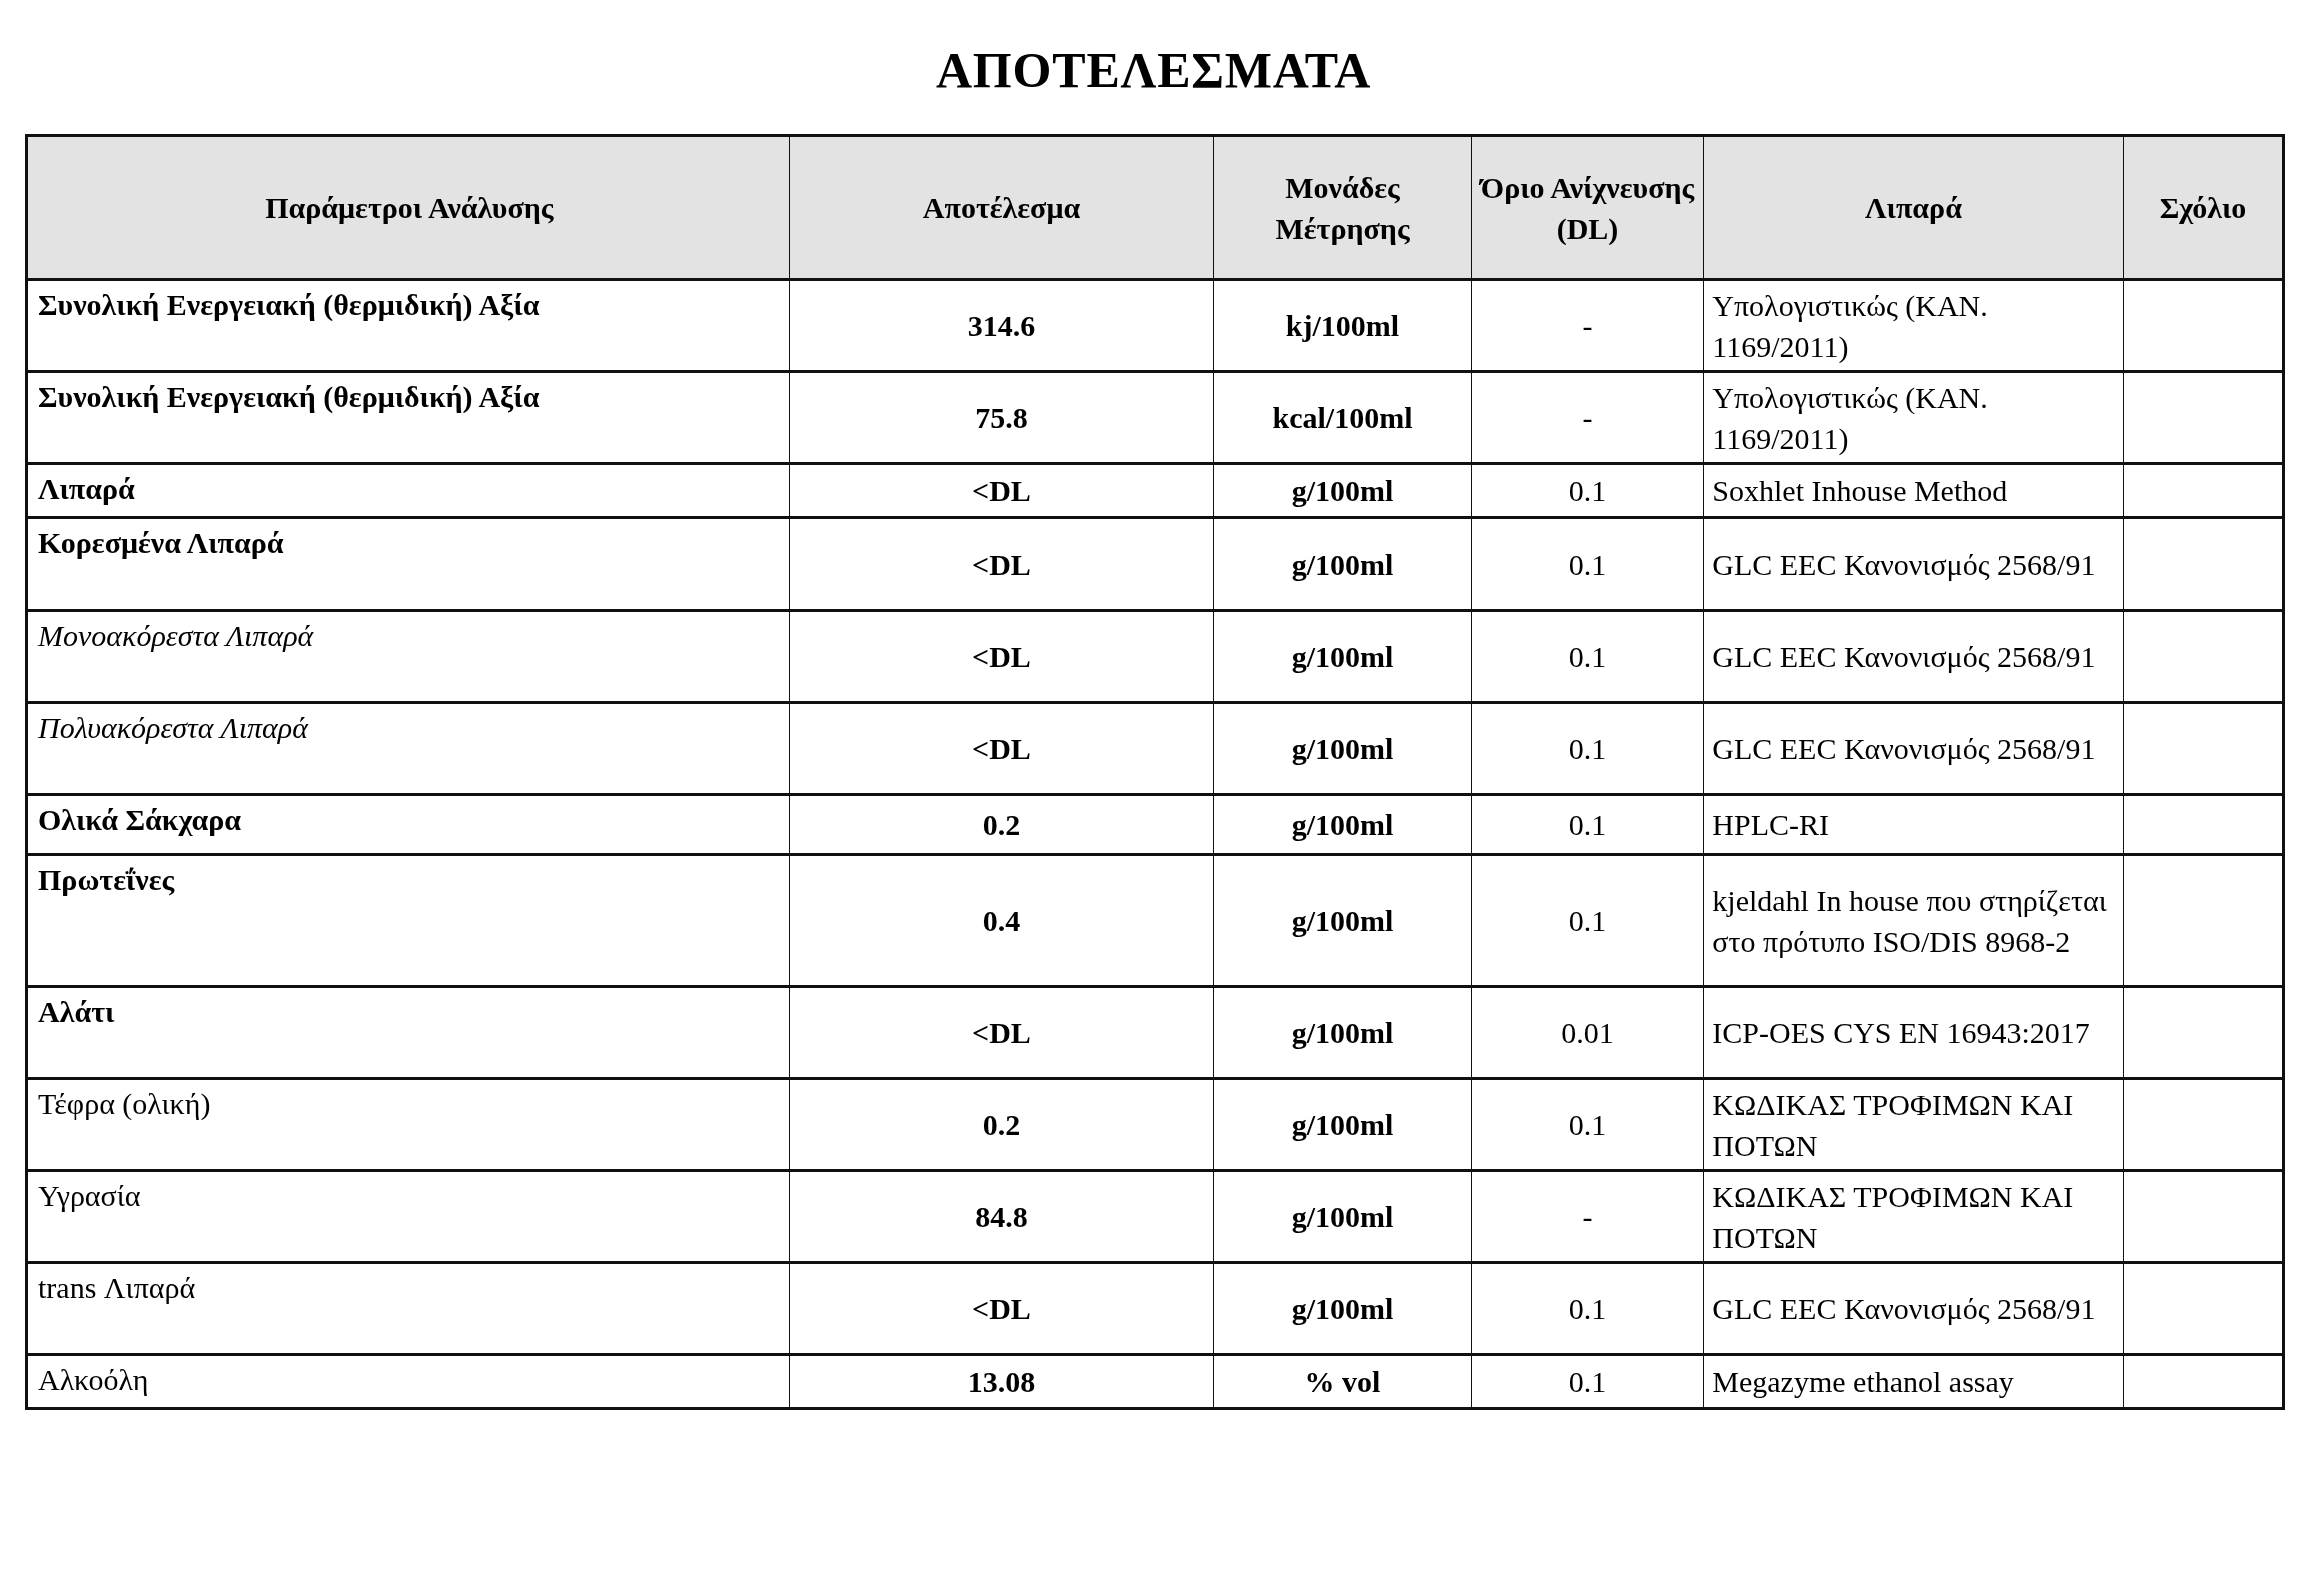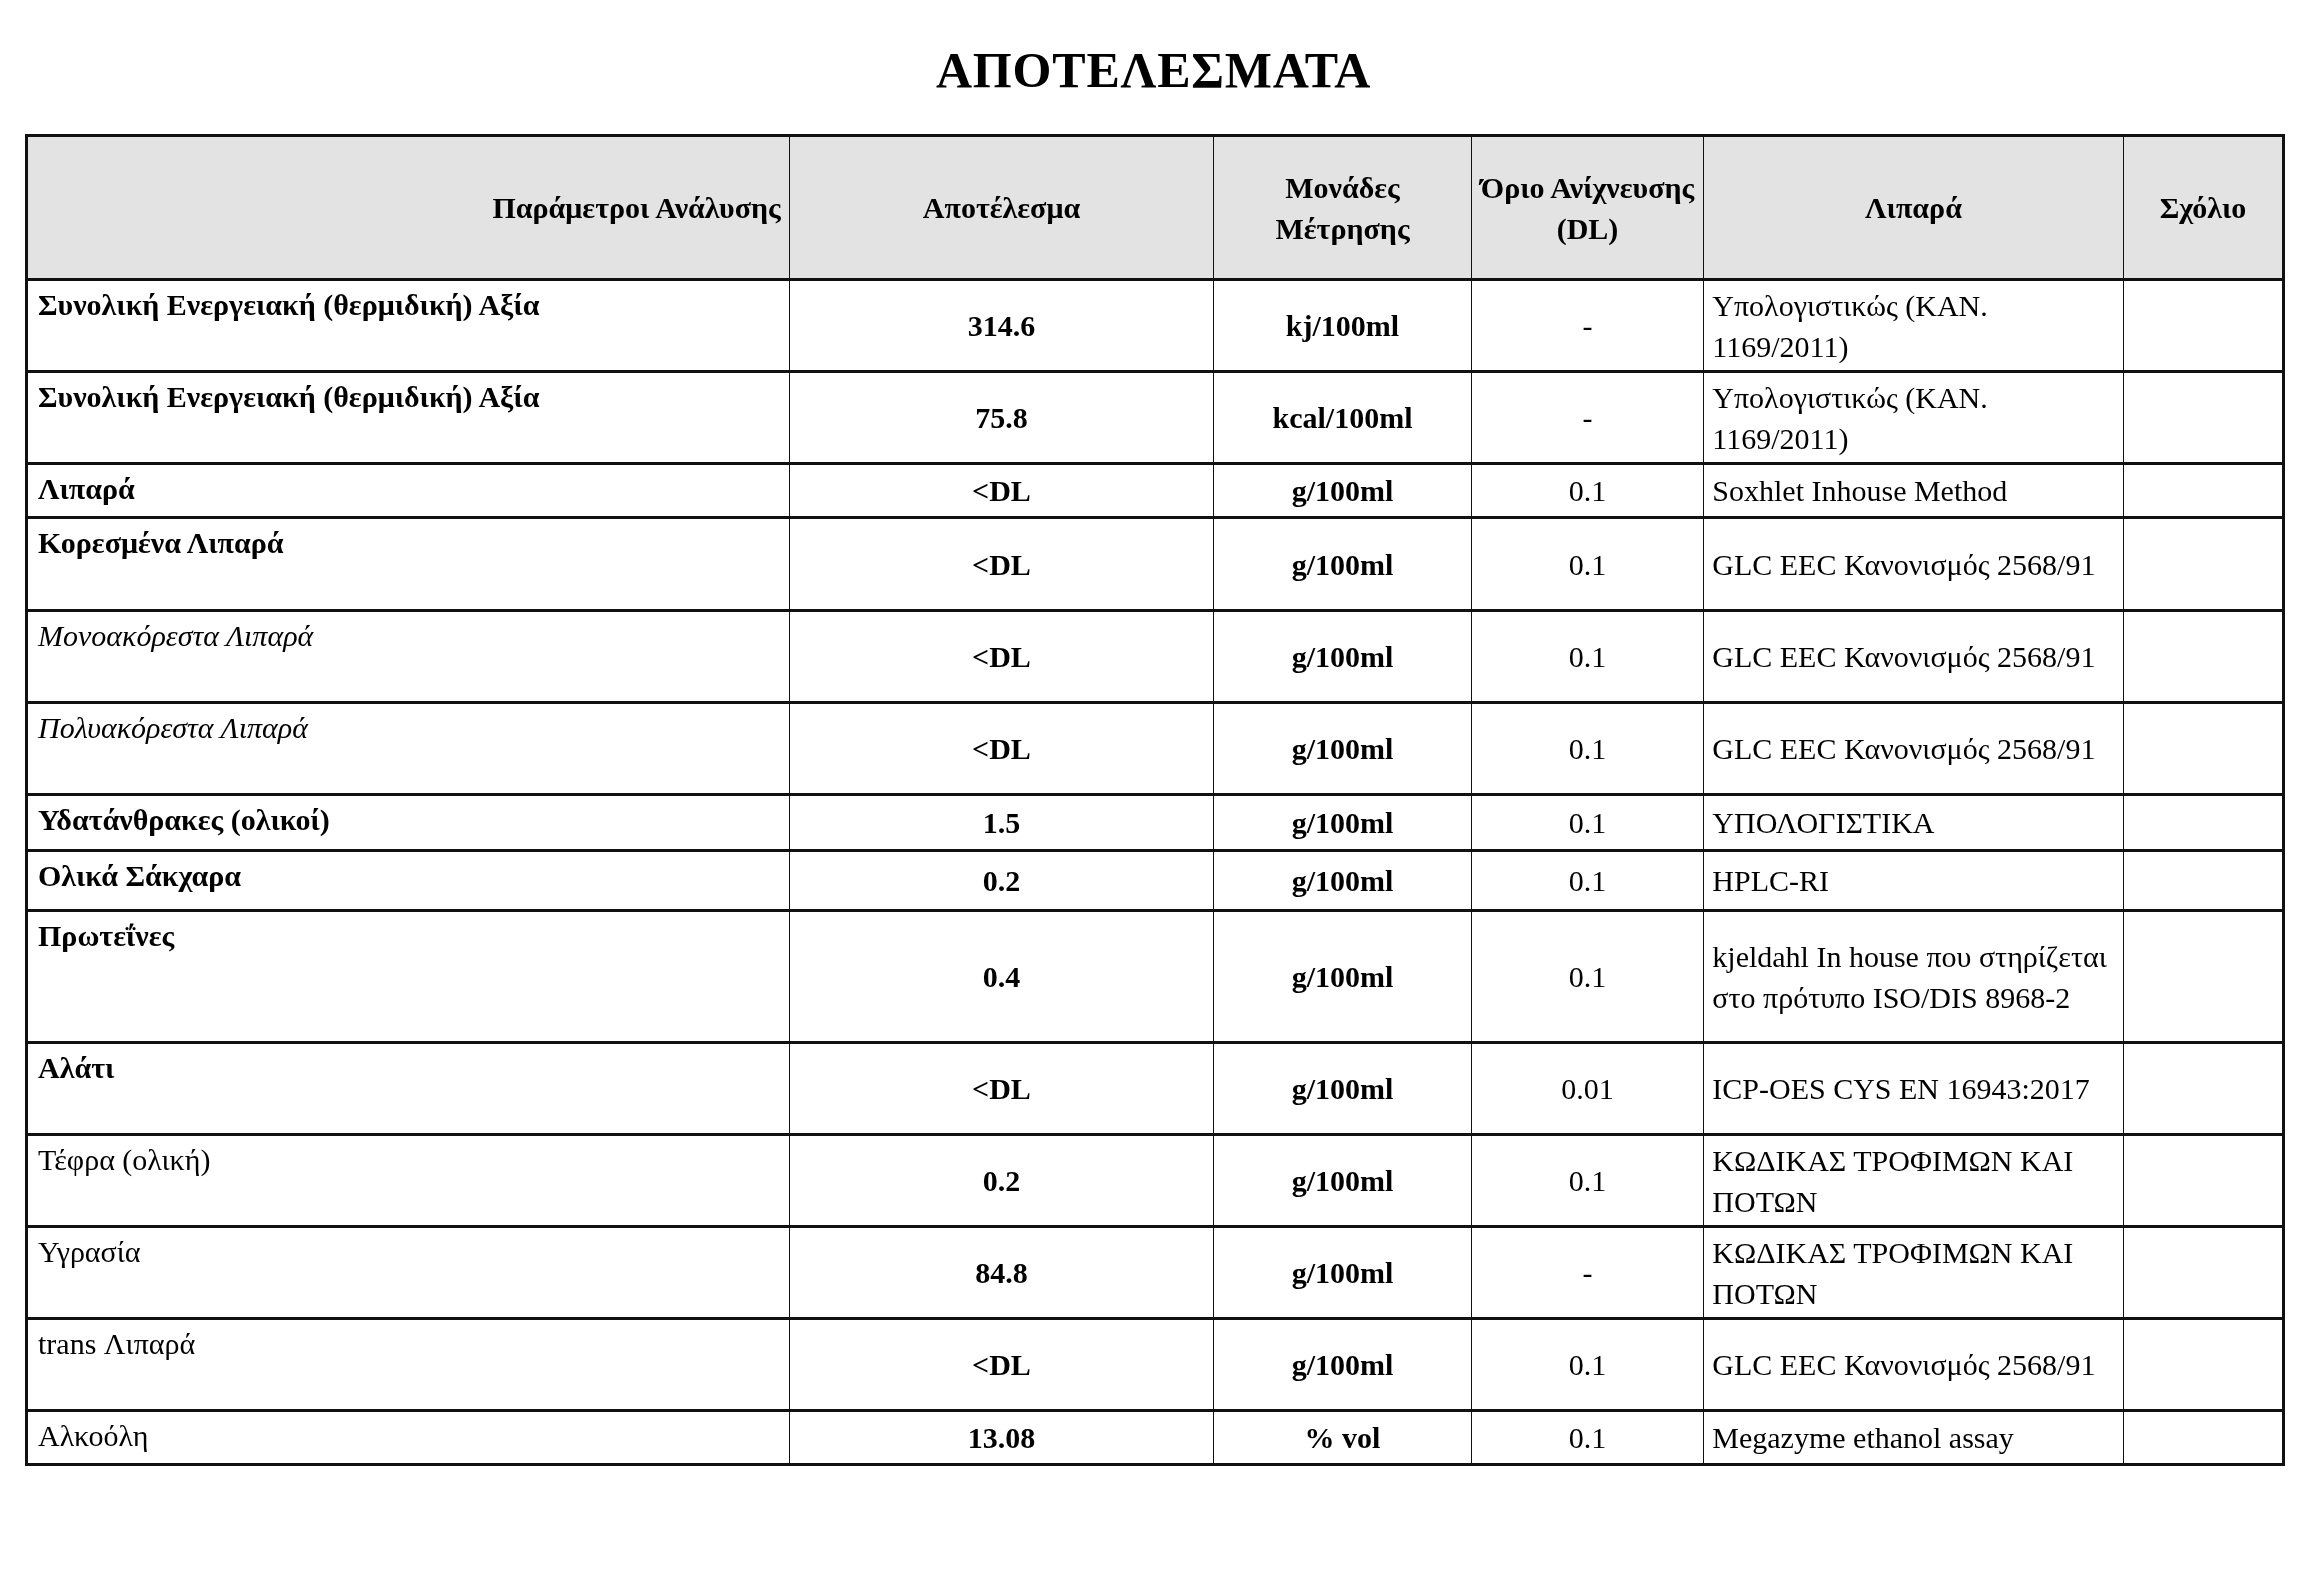--- a/index.html
+++ b/index.html
@@ -42,21 +42,21 @@
     box-sizing: border-box;
   }
   thead th {
     background: #e3e3e3;
     font-weight: bold;
     text-align: center;
     vertical-align: middle;
     padding: 5px 8.3px;
   }
   thead th.col-parameter {
-    text-align: right;
+    text-align: center;
     padding-left: 10px;
   }
   td.cell-parameter {
     text-align: left;
     vertical-align: top;
     padding: 3.3px 6.6px 3.3px 10px;
   }
   td.cell-result, td.cell-units {
     text-align: center;
     vertical-align: middle;
@@ -146,28 +146,20 @@
       <td class="cell-comment"></td>
     </tr>
     <tr style="height:92px">
       <td class="cell-parameter emph-italic">Πολυακόρεστα Λιπαρά</td>
       <td class="cell-result">&lt;DL</td>
       <td class="cell-units">g/100ml</td>
       <td class="cell-dl">0.1</td>
       <td class="cell-method">GLC EEC Κανονισμός 2568/91</td>
       <td class="cell-comment"></td>
     </tr>
-    <tr style="height:56px">
-      <td class="cell-parameter emph-bold">Υδατάνθρακες (ολικοί)</td>
-      <td class="cell-result">1.5</td>
-      <td class="cell-units">g/100ml</td>
-      <td class="cell-dl">0.1</td>
-      <td class="cell-method">ΥΠΟΛΟΓΙΣΤΙΚΑ</td>
-      <td class="cell-comment"></td>
-    </tr>
     <tr style="height:60px">
       <td class="cell-parameter emph-bold">Ολικά Σάκχαρα</td>
       <td class="cell-result">0.2</td>
       <td class="cell-units">g/100ml</td>
       <td class="cell-dl">0.1</td>
       <td class="cell-method">HPLC-RI</td>
       <td class="cell-comment"></td>
     </tr>
     <tr style="height:132px">
       <td class="cell-parameter emph-bold">Πρωτεΐνες</td>

